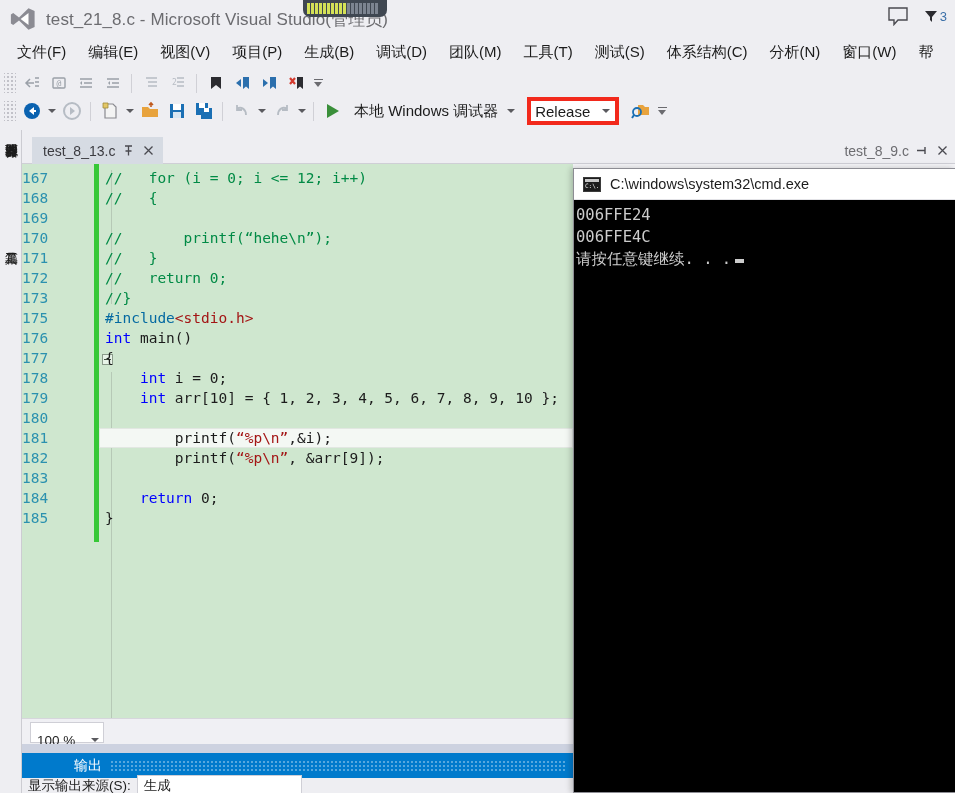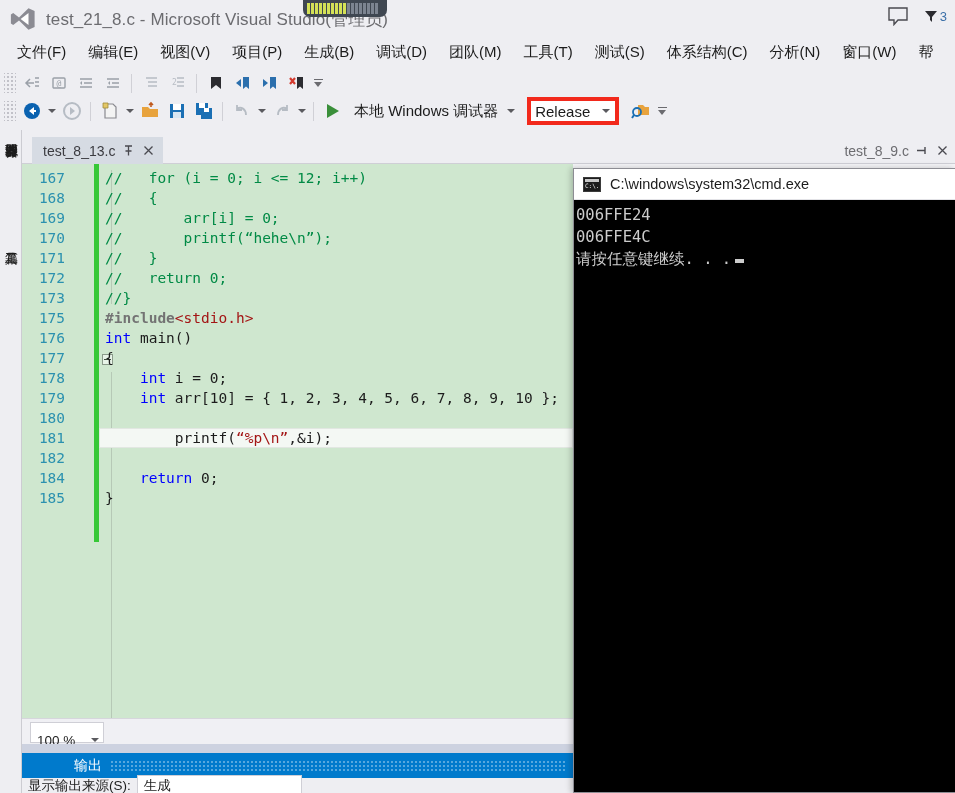--- a/index.html
+++ b/index.html
@@ -112,31 +112,31 @@
   
   .editor {
     position: absolute; left: 22px; top: 164px; width: 551px; height: 554px;
     background: #cfe7cf; overflow: hidden;
   }
   .gutter-bg { position:absolute; left:0; top:0; width: 72px; height: 554px; background: #cfe7cf; }
   .changebar { position:absolute; left: 72px; top: 0; width: 5px; height: 378px; background: #37c837; }
   .code-area { position: absolute; left: 0; top: 4px; width: 551px; }
   .cline { display: flex; height: 20px; line-height: 20px; }
   .cline.cur .ctext { background: #f4f8f4; box-shadow: inset 0 0 0 1px #e2e7e2; }
-  .lnum { width: 66px; text-align: center; padding-right: 6px;
+  .lnum { width: 66px; text-align: left; padding-right: 6px;
     font-family: "DejaVu Sans Mono", monospace; font-size: 14.5px; color: #2b91af; }
   .gapbar { width: 11px; position: relative; }
   .ctext {
     font-family: "DejaVu Sans Mono", monospace; font-size: 14.5px;
     color: #1c1c1c; white-space: pre; padding-left: 6px; flex: 1;
   }
   .k { color: #0000ff; }
   .cm { color: #008a45; }
   .st { color: #a31515; }
-  .pp { color: #737373; font-weight: bold; }
+  .pp { color: #0369a1; }
   .hdr { color: #a31515; }
   .indent-guide { position:absolute; left: 89px; width: 1px; background: #b6c9b6; }
   .fold-box {
     position: absolute; left: 80px; width: 11px; height: 11px;
     border: 1px solid #8a9a8a; background: #e8f4e8;
     display:flex;align-items:center;justify-content:center;
   }
   .fold-box span { display:block; width: 7px; height: 1px; background:#3a4a3a; }
 
   
@@ -493,21 +493,20 @@
           <div class="ctext"><span class="cm">//   for (i = 0; i &lt;= 12; i++)</span></div>
         </div>
         <div class="cline">
           <div class="lnum">168</div>
           <div class="gapbar"></div>
           <div class="ctext"><span class="cm">//   {</span></div>
         </div>
         <div class="cline">
           <div class="lnum">169</div>
           <div class="gapbar"></div>
-          <div class="ctext"><span class="cm">//       arr[i] = 0;</span></div>
         </div>
         <div class="cline">
           <div class="lnum">170</div>
           <div class="gapbar"></div>
           <div class="ctext"><span class="cm">//       printf(“hehe\n”);</span></div>
         </div>
         <div class="cline">
           <div class="lnum">171</div>
           <div class="gapbar"></div>
           <div class="ctext"><span class="cm">//   }</span></div>
@@ -553,20 +552,26 @@
           <div class="ctext">&nbsp;</div>
         </div>
         <div class="cline cur">
           <div class="lnum">181</div>
           <div class="gapbar"></div>
           <div class="ctext"><span>        printf(</span><span class="st">“%p\n”</span><span>,&amp;i);</span></div>
         </div>
         <div class="cline">
           <div class="lnum">182</div>
           <div class="gapbar"></div>
+          <div class="ctext"><span>        printf(</span><span class="st">“%p\n”</span><span>, &amp;arr[9]);</span></div>
+        </div>
+        <div class="cline">
+          <div class="lnum">183</div>
+          <div class="gapbar"></div>
+          <div class="ctext">&nbsp;</div>
         </div>
         <div class="cline">
           <div class="lnum">184</div>
           <div class="gapbar"></div>
           <div class="ctext"><span>    </span><span class="k">return</span><span> 0;</span></div>
         </div>
         <div class="cline">
           <div class="lnum">185</div>
           <div class="gapbar"></div>
           <div class="ctext"><span>}</span></div>

